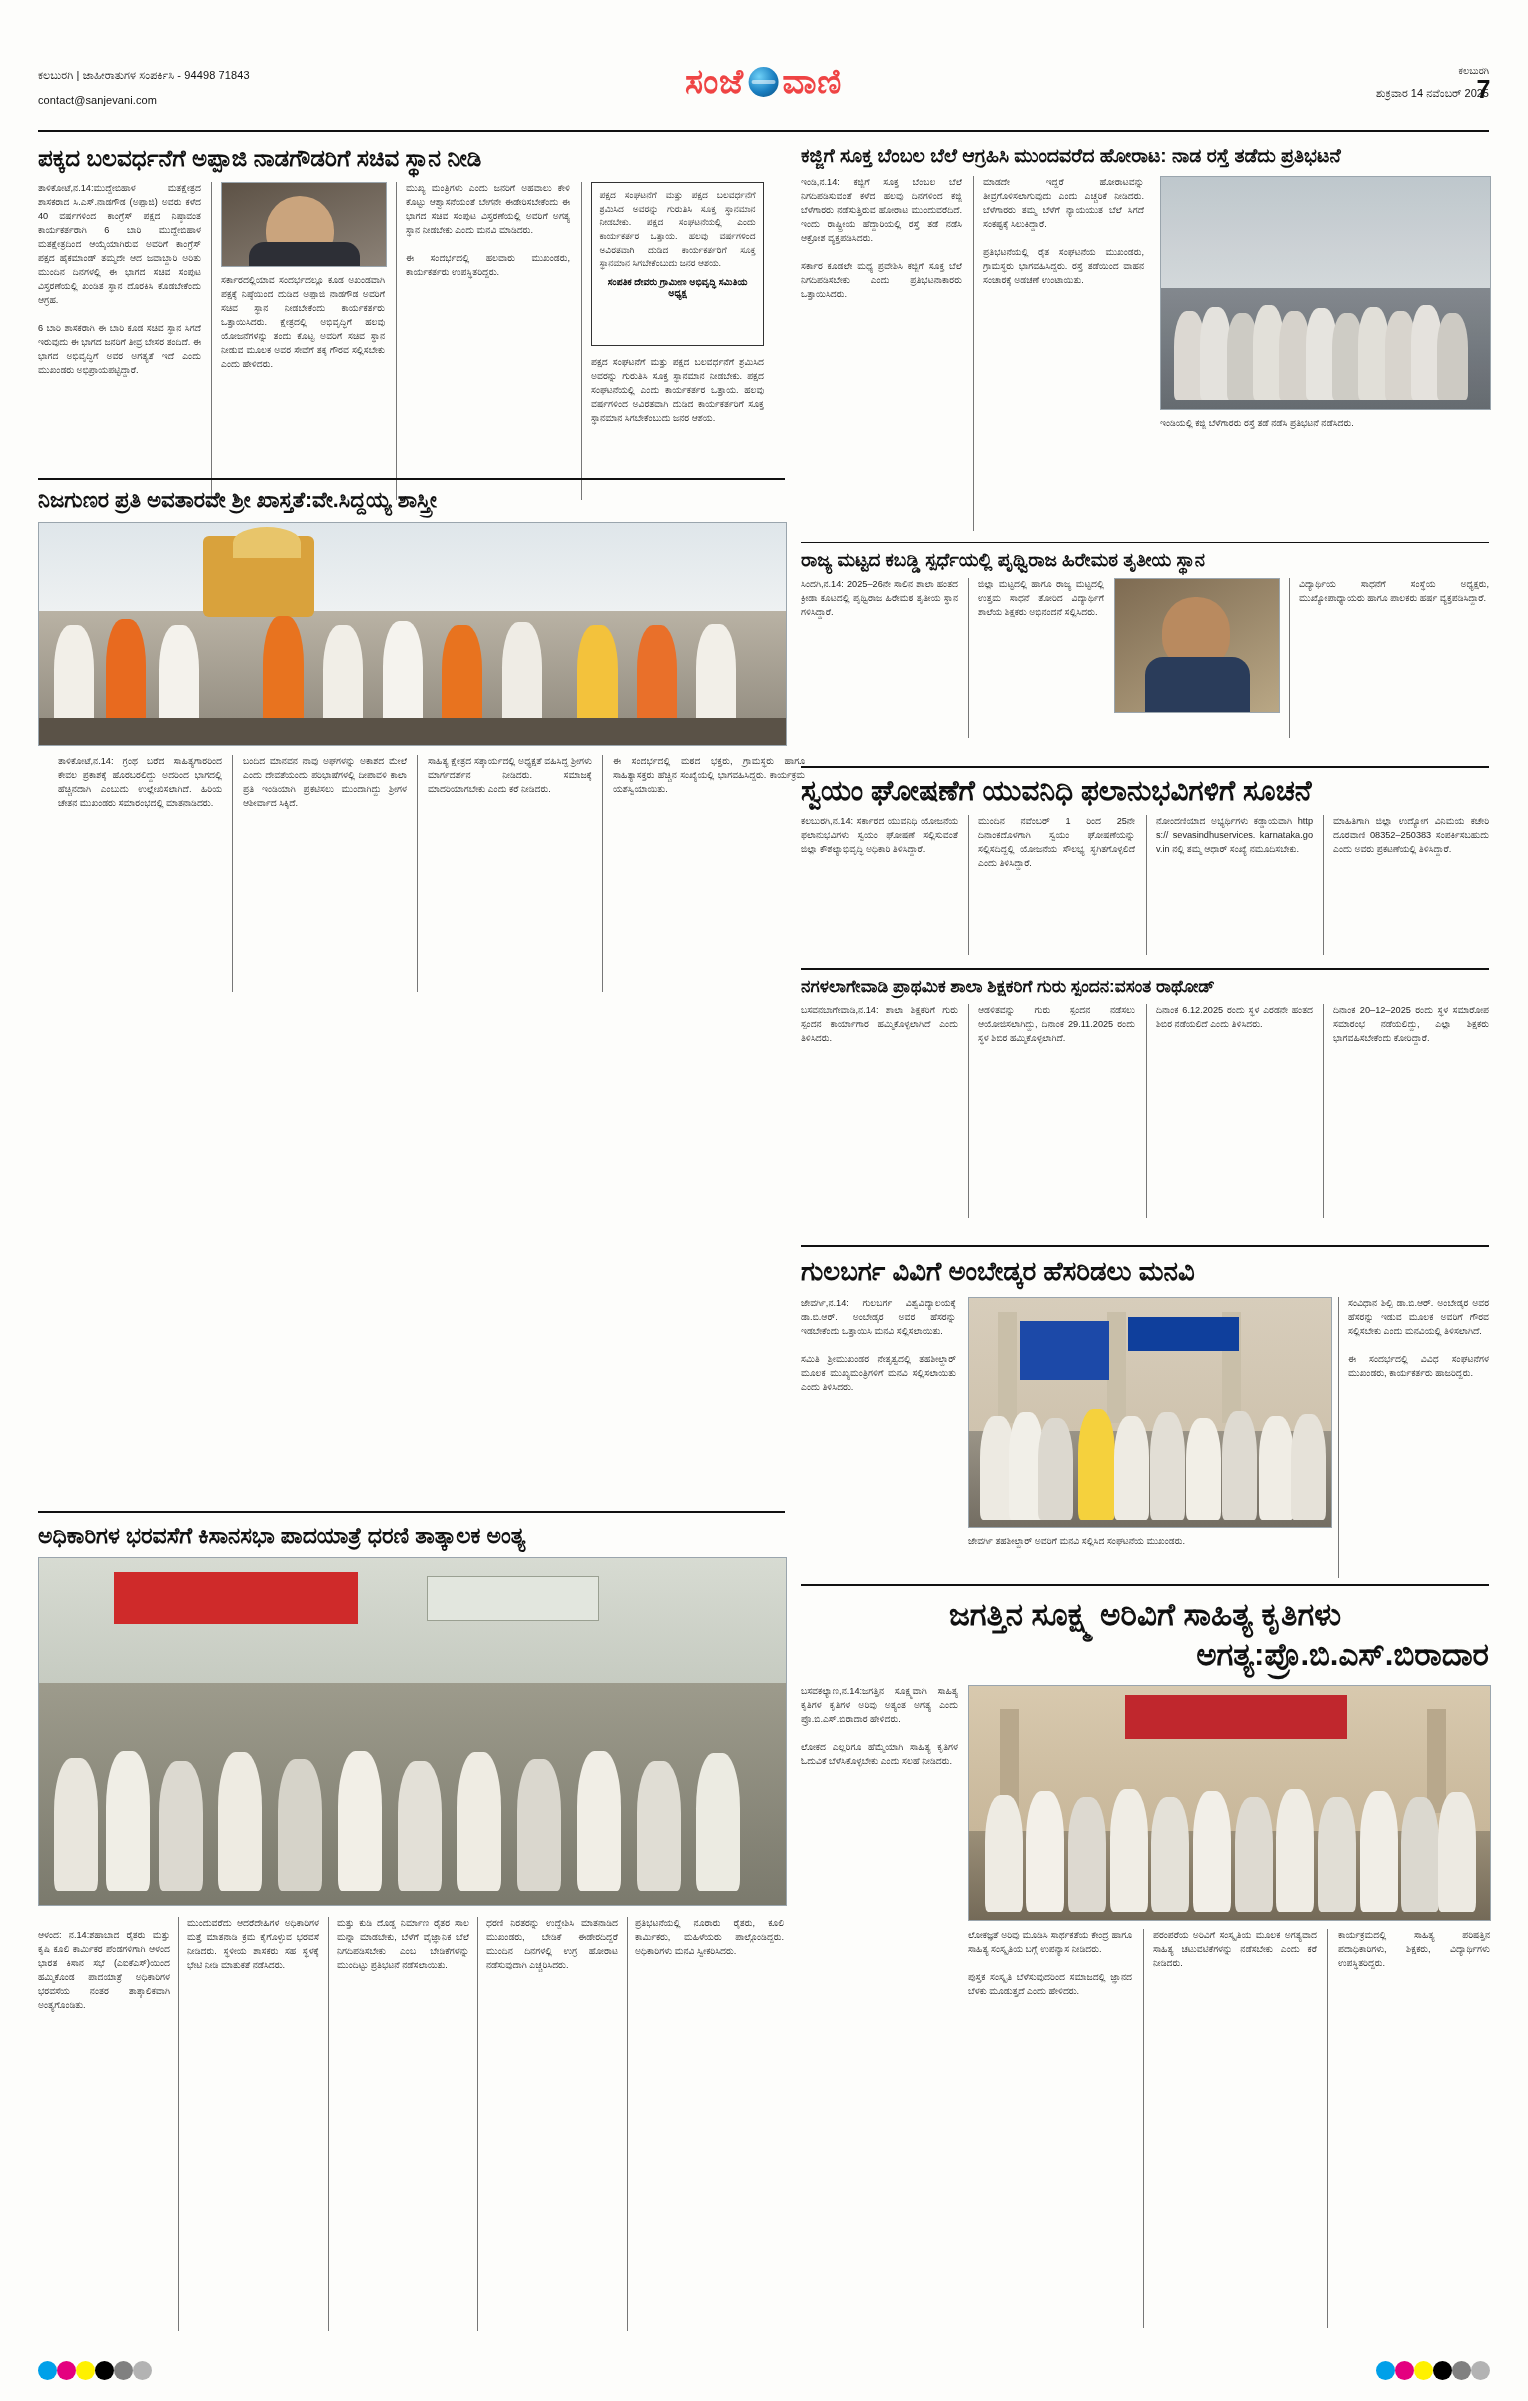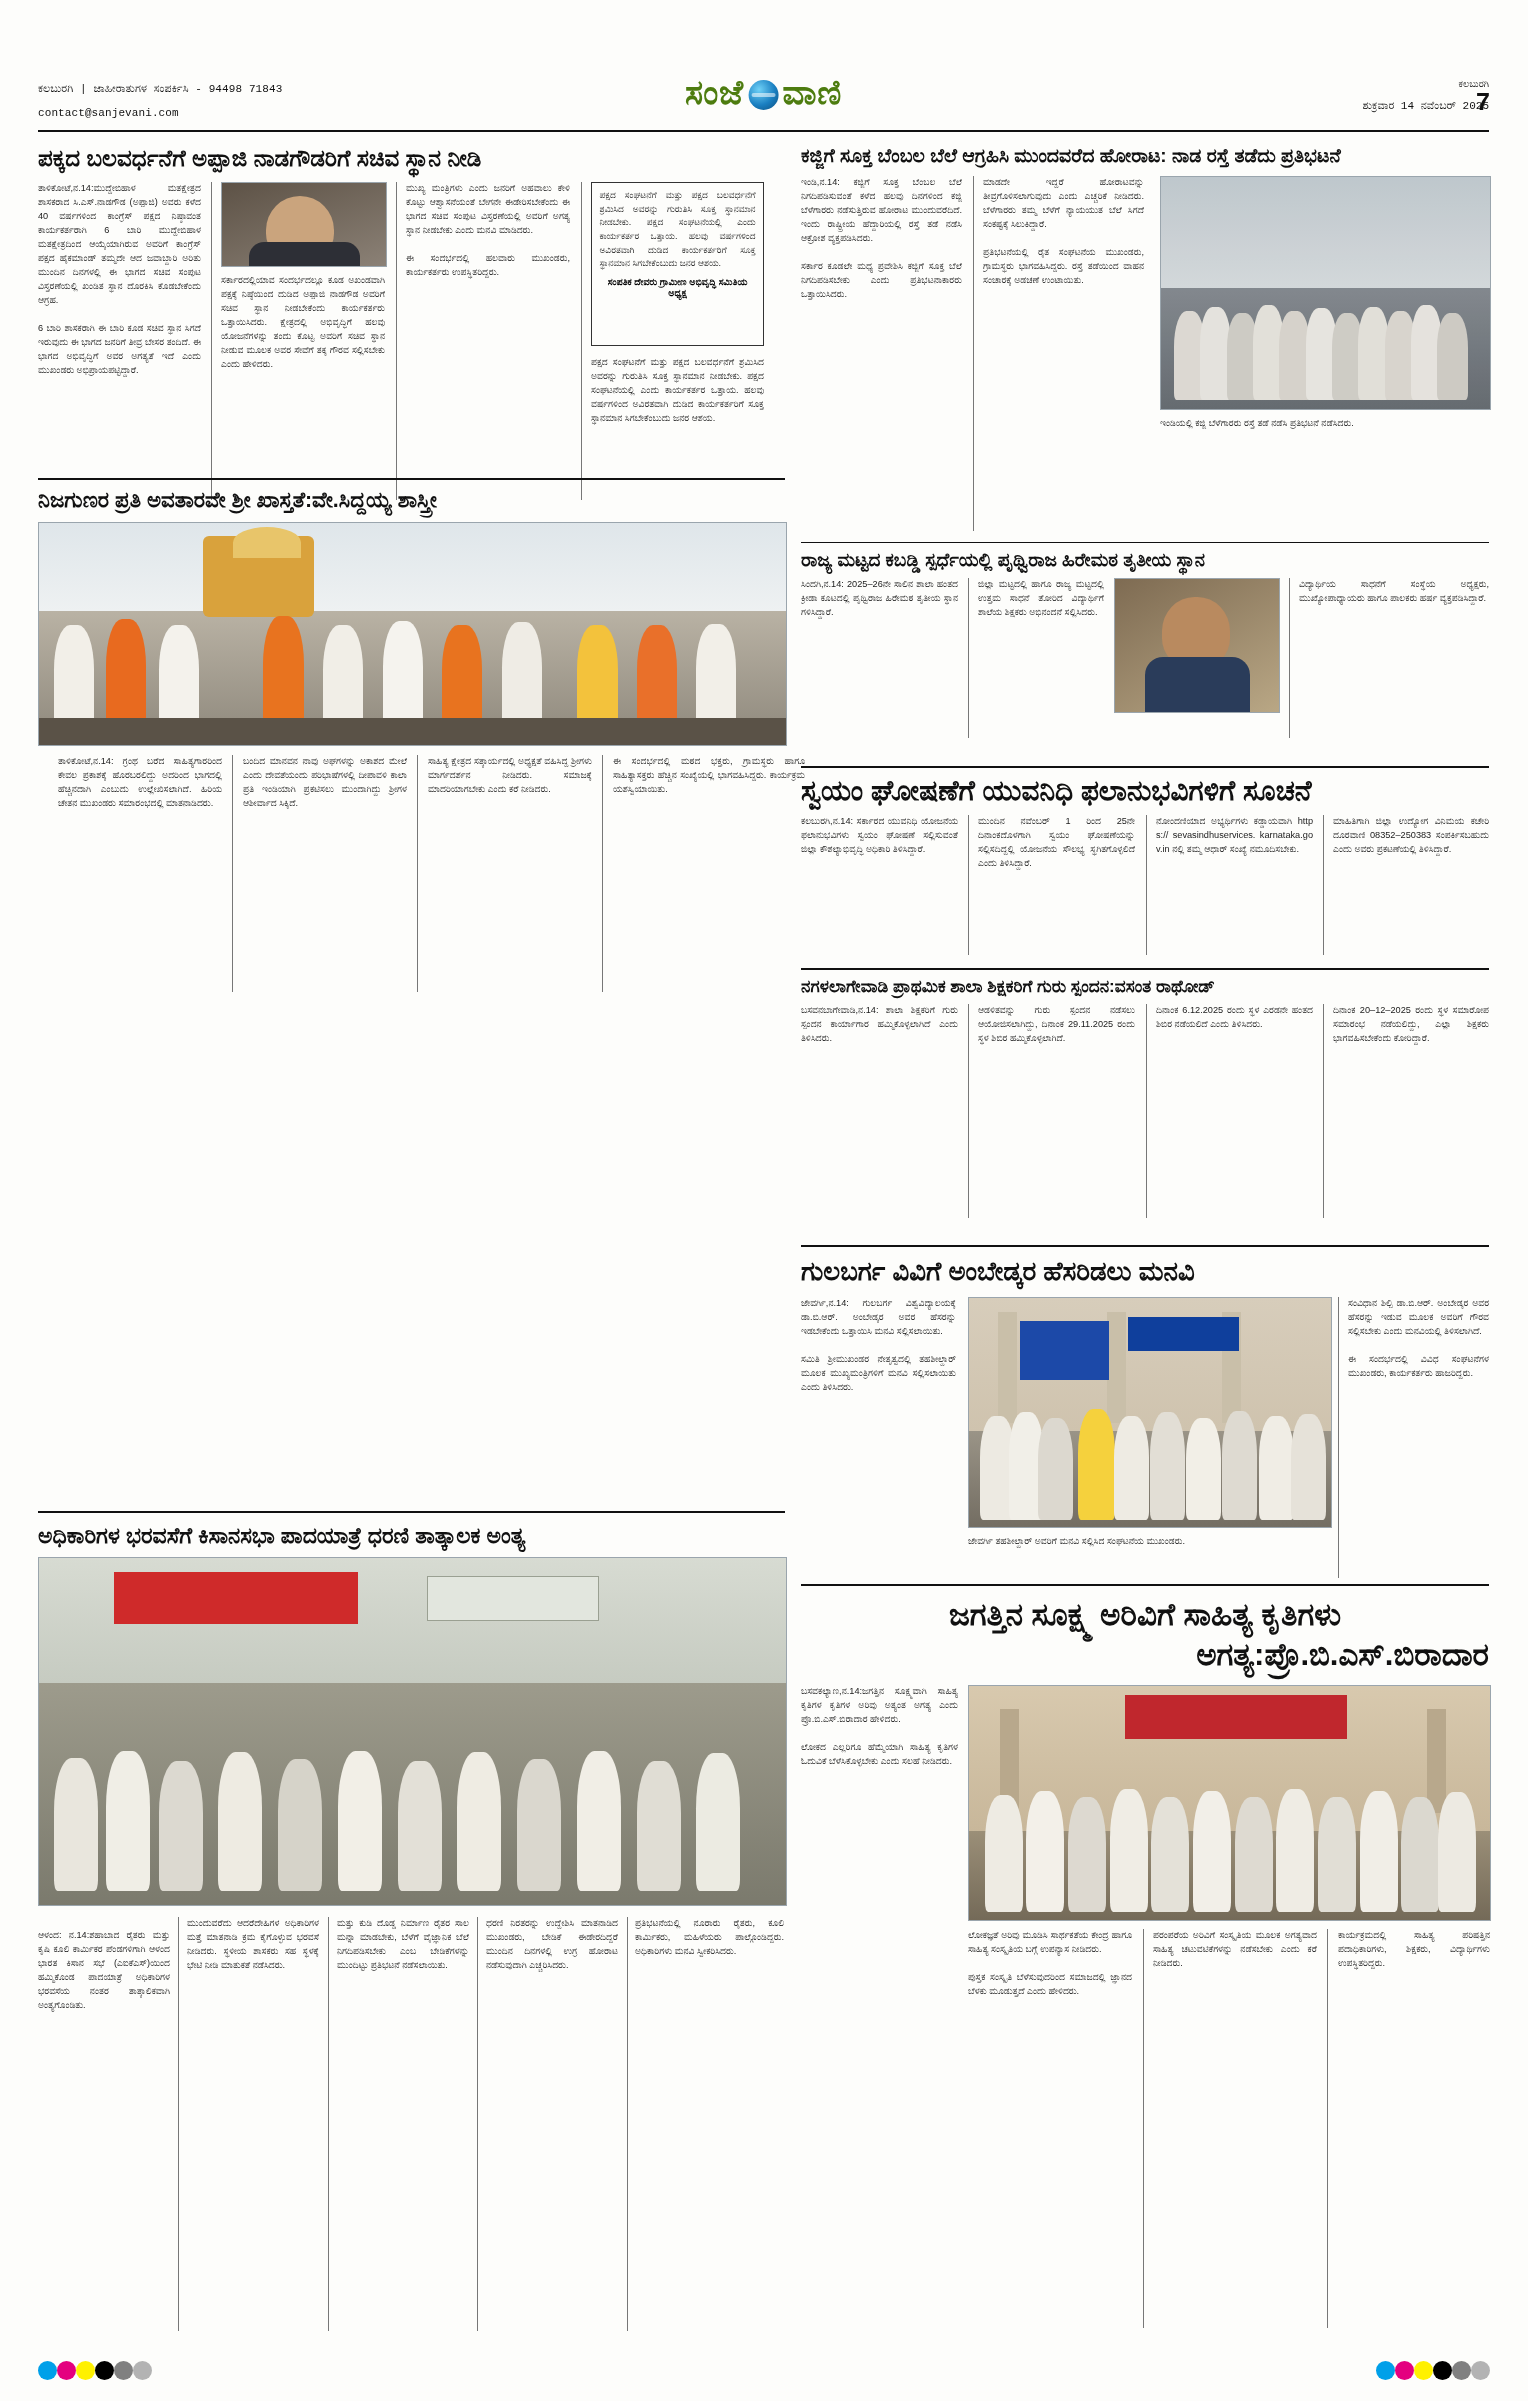--- a/index.html
+++ b/index.html
@@ -2,25 +2,25 @@
 <html style="font-size:12px"><head>
 <meta charset="utf-8">
 <style>
   html,body{margin:0;padding:0;background:#e8e8e8;}
   body{font-family:"Liberation Sans", sans-serif;}
   .page{
     width:1528px;height:2401px;background:#fdfdfb;margin:0 auto;position:relative;
     box-sizing:border-box;padding:0;
   }
   
-  .masthead{position:absolute;left:38px;top:79px;width:1451px;height:67px;font-family:Liberation Mono, monospace;}
+  .masthead{position:absolute;left:38px;top:65px;width:1451px;height:67px;}
   .mh-left{position:absolute;left:0;top:4.4px;font-size:11px;color:#111;letter-spacing:0.1px;}
   .mh-left .line2{margin-top:12px;}
   .mh-center{position:absolute;left:50%;transform:translateX(-50%);top:-3px;text-align:center;}
-  .logo-text{font-size:34px;font-weight:bold;color:#4d7c0f;letter-spacing:0.7px;display:flex;align-items:center;gap:4.4px;}
+  .logo-text{font-size:34px;font-weight:bold;color:#ef4444;letter-spacing:0.7px;display:flex;align-items:center;gap:4.4px;}
   .logo-globe{width:30px;height:30px;border-radius:50%;
     background:radial-gradient(circle at 35% 32%, #6fd1f7 0%, #1a7fc1 55%, #0b4d7d 100%);
     display:inline-block;position:relative;}
   .logo-globe:after{content:"";position:absolute;left:3px;top:13.3px;width:24px;height:3.7px;background:rgba(255,255,255,.55);border-radius:2.2px;}
   .mh-right{position:absolute;right:0;top:0;text-align:right;}
   .mh-right .brandsm{font-size:9.6px;color:#111;}
   .mh-right .dateline{font-size:11px;color:#111;margin-top:10.4px;}
   .pageno{position:absolute;right:-1.5px;top:10.4px;font-size:25px;font-weight:bold;color:#111;}
   .rule{position:absolute;left:38px;width:1451px;height:2.2px;background:#111;}
   .rule.top{top:130px;}

